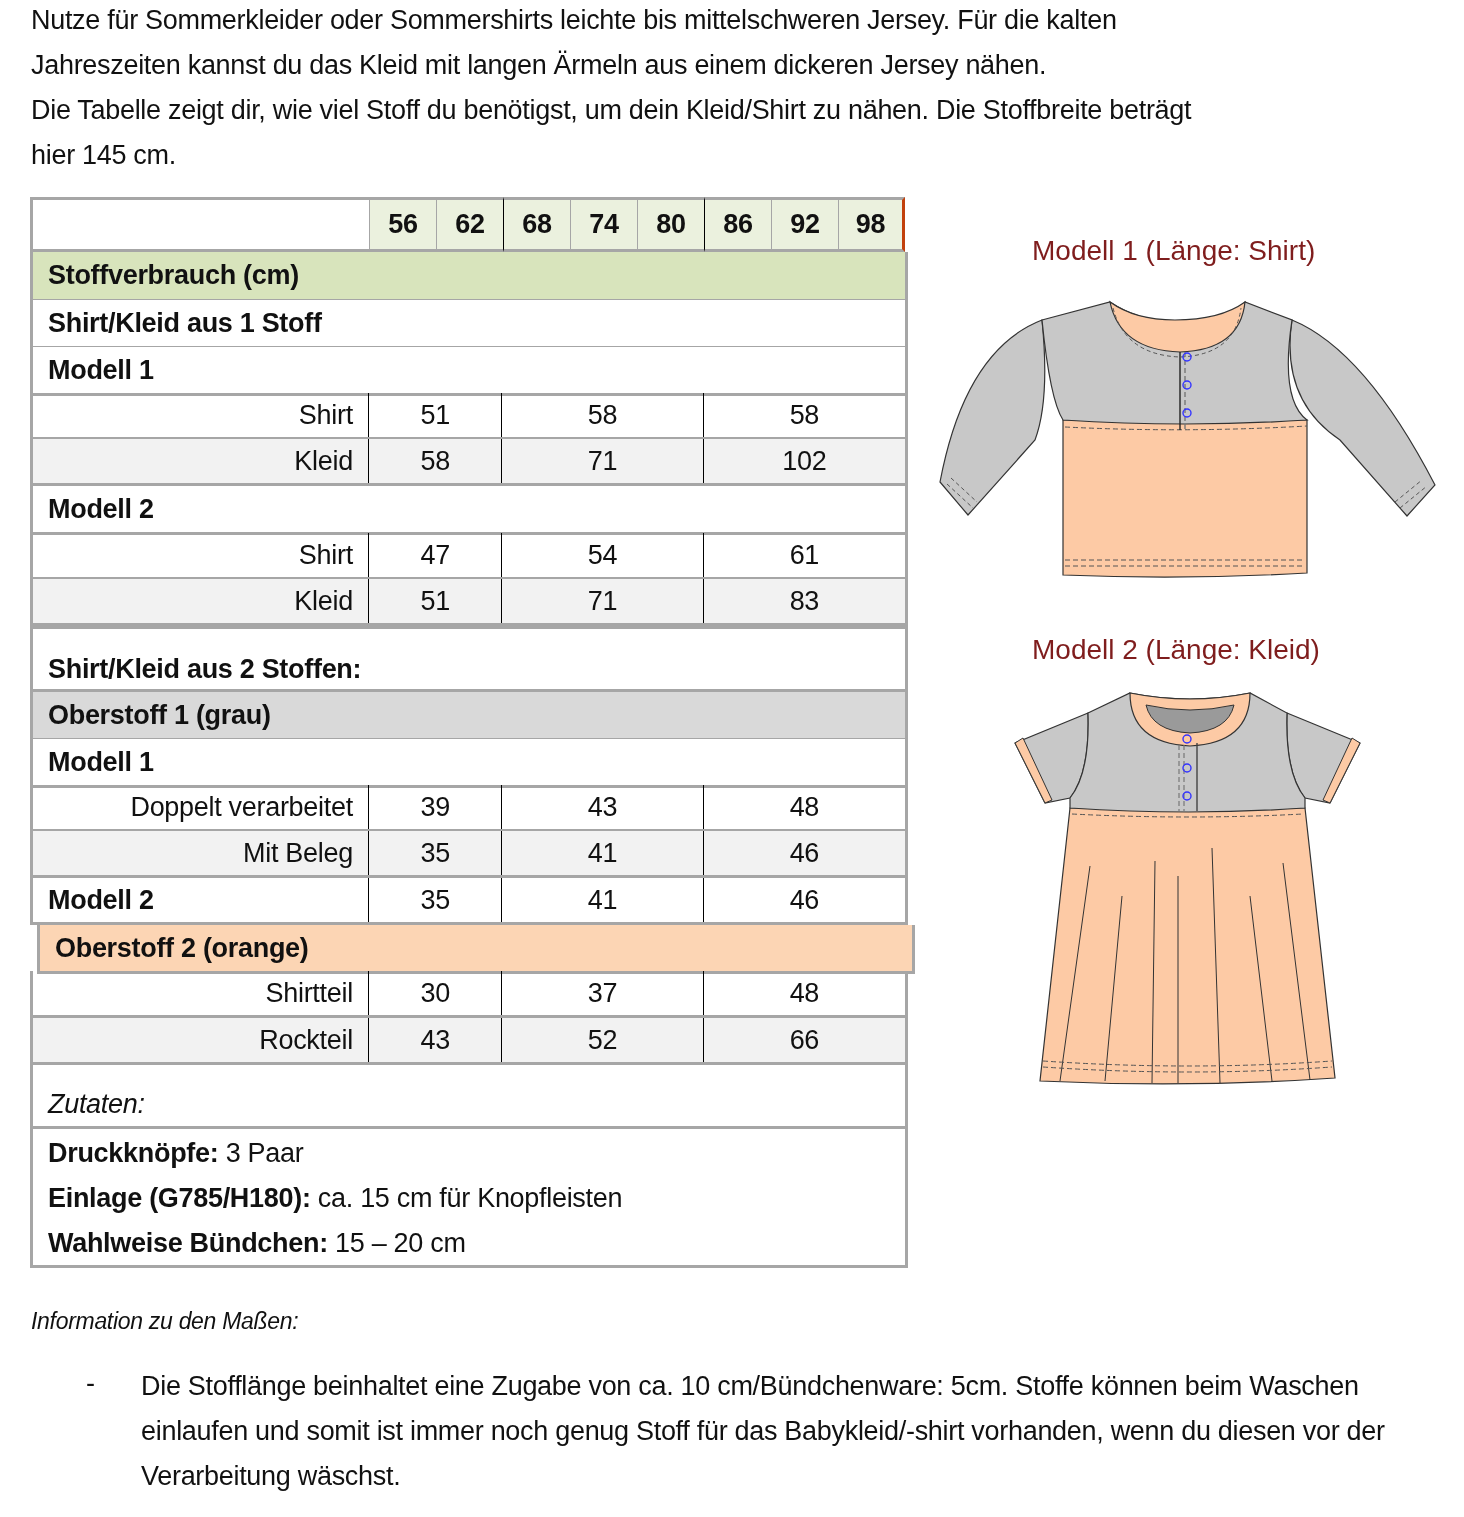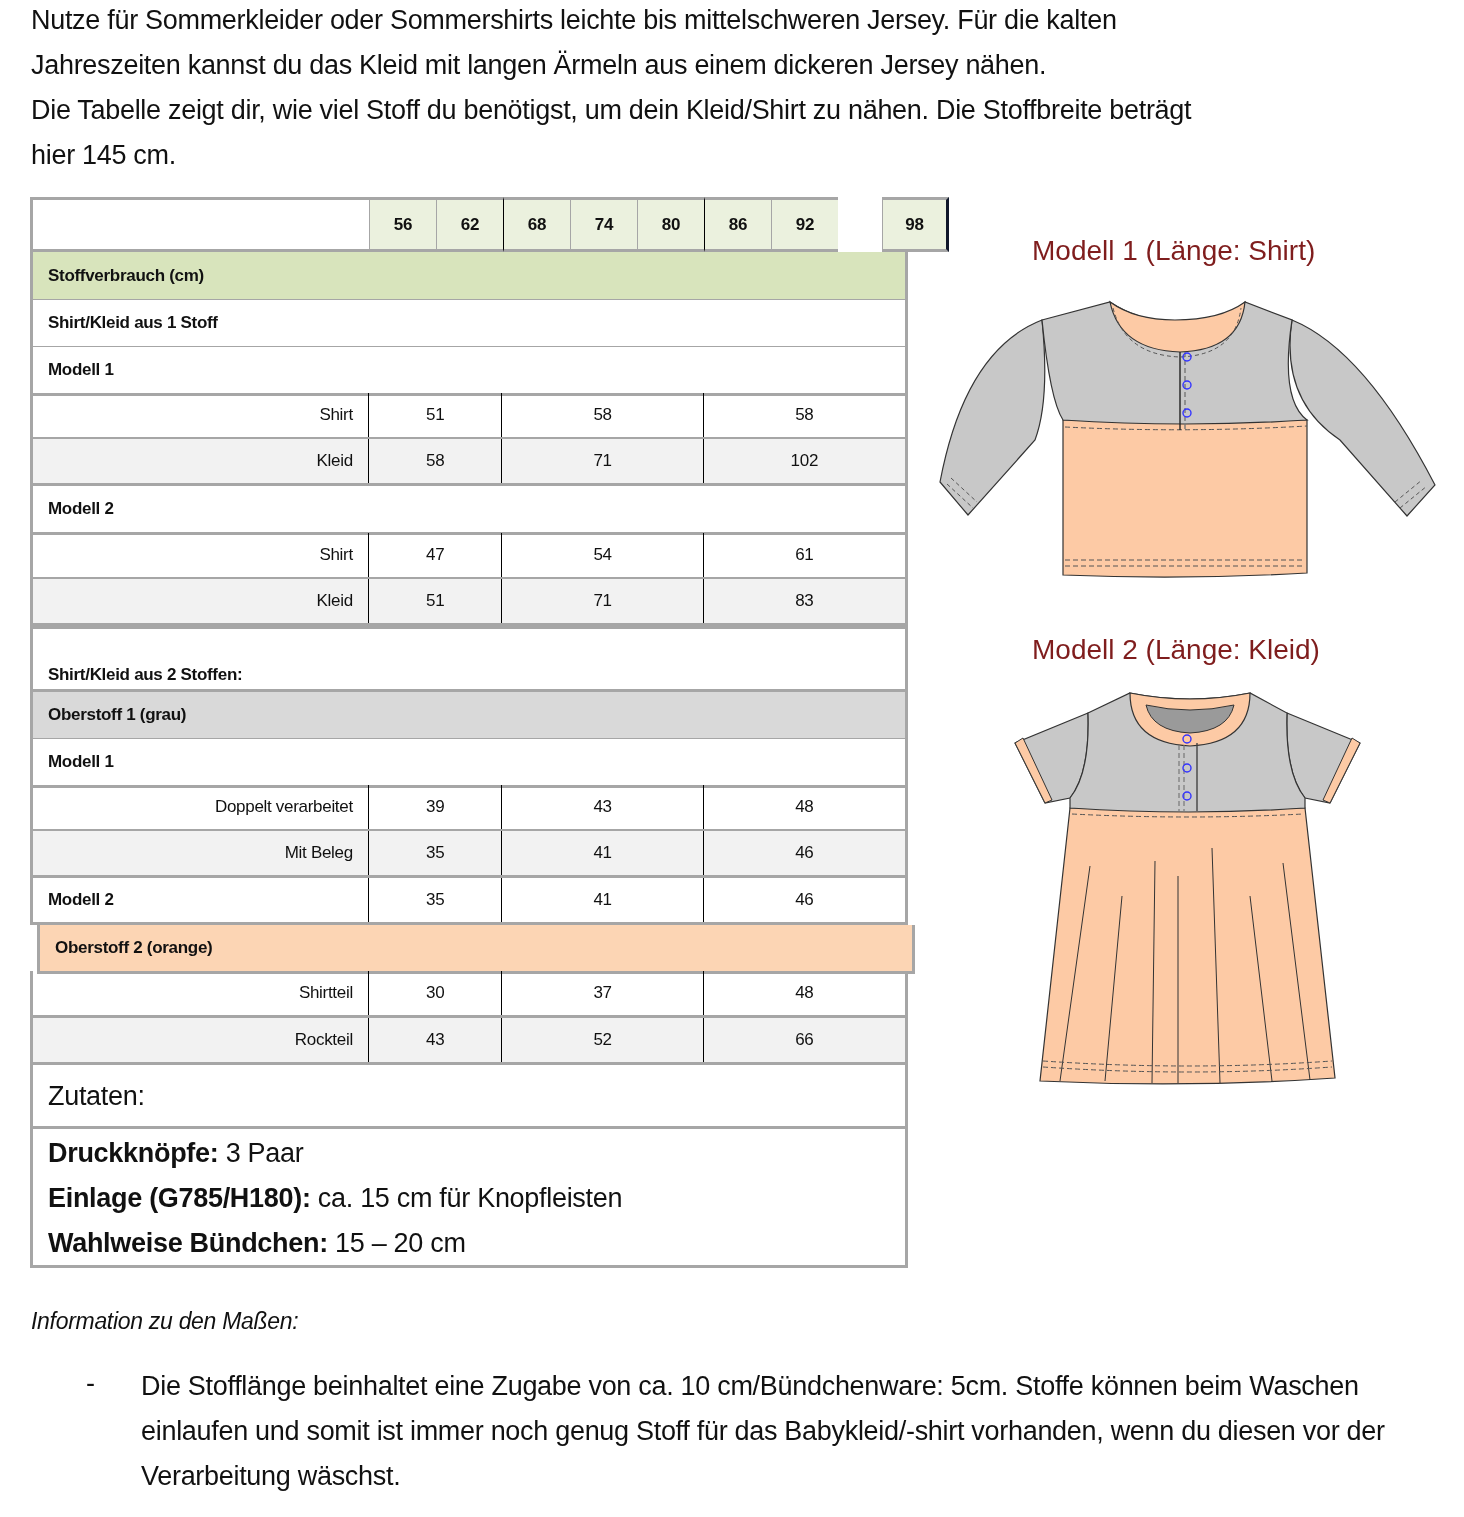--- a/index.html
+++ b/index.html
@@ -10,29 +10,29 @@
   }
   .intro {
     position: absolute; left: 31px; top: -2px; width: 1400px;
     font-size: 27px; line-height: 45px; letter-spacing: -0.3px;
   }
   .intro p { margin: 0; }
 
   
   .tbl { position: absolute; left: 30px; top: 197px; width: 878px; }
   .row { position: absolute; left: 0; display: flex; box-sizing: border-box; }
-  .cell { box-sizing: border-box; display: flex; align-items: center; font-size: 17px; letter-spacing: -0.3px; }
+  .cell { box-sizing: border-box; display: flex; align-items: center; font-size: 27px; letter-spacing: -0.3px; }
   .b { font-weight: bold; }
   .lbl-left { padding-left: 15px; }
   .lbl-right { justify-content: flex-end; padding-right: 15px; }
 
   .hdr-empty { width: 339px; height: 55px; background: #fff; border-left: 3px solid #a6a6a6; border-top: 3px solid #a6a6a6; border-bottom: 3px solid #a6a6a6; }
   .hdr-size { width: 67px; height: 55px; background: #ebf1de; border-top: 3px solid #a6a6a6; border-bottom: 3px solid #a6a6a6; border-left: 1px solid #a6a6a6; justify-content: center; font-weight: bold; }
   .hdr-size.dark { border-left: 1px solid #000; }
-  .hdr-size.last { border-right: 3px solid #0f172a; margin-left: 44px; }
+  .hdr-size.last { border-right: 3px solid #c2410c; }
 
   .full { width: 878px; height: 49px; border-left: 3px solid #a6a6a6; border-right: 3px solid #a6a6a6; border-bottom: 3px solid #a6a6a6; }
   .full.green { background: #d8e4bc; height: 50px; }
   .full.grey { background: #d9d9d9; }
   .full.orange { background: #fcd5b4; margin-left: 7px; }
   .full.white { background: #fff; }
 
   .data-row { height: 47px; border-left: 3px solid #a6a6a6; border-right: 3px solid #a6a6a6; border-bottom: 3px solid #a6a6a6; width: 878px; }
   .data-row.alt { background: #f2f2f2; }
   .c-label { width: 336px; height: 100%; }
@@ -159,21 +159,21 @@
     <div class="cell c-v3">48</div>
   </div>
   <div class="row data-row alt" style="top:821px;">
     <div class="cell c-label lbl-right">Rockteil</div>
     <div class="cell c-v1">43</div>
     <div class="cell c-v2">52</div>
     <div class="cell c-v3">66</div>
   </div>
 
   <div class="zutaten-box" style="top:868px; height:64px;">
-    <div class="zutaten-line" style="padding-top:9px;">Zutaten:</div>
+    <div class="zutaten-line" style="padding-top:17px;font-style:italic;">Zutaten:</div>
   </div>
   <div class="zutaten-box" style="top:932px; height:139px; padding-top:2px;">
     <div class="zutaten-line"><span class="b">Druckknöpfe:</span><span> 3 Paar</span></div>
     <div class="zutaten-line"><span class="b">Einlage (G785/H180):</span><span> ca. 15 cm für Knopfleisten</span></div>
     <div class="zutaten-line"><span class="b">Wahlweise Bündchen:</span><span> 15 – 20 cm</span></div>
   </div>
 </div>
 
 <div class="fig-title" style="left:1032px; top:235px;">Modell 1 (Länge: Shirt)</div>
 <svg class="fig" style="left:935px; top:290px;" width="505" height="300" viewBox="0 0 505 300">

